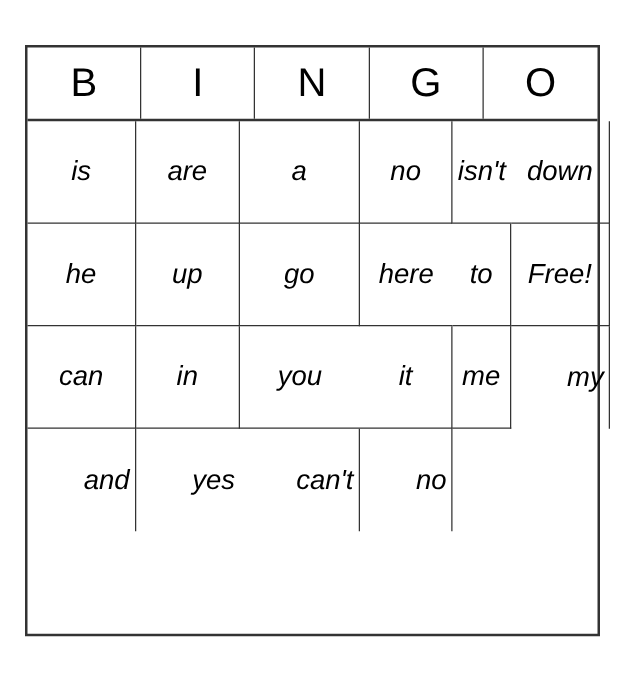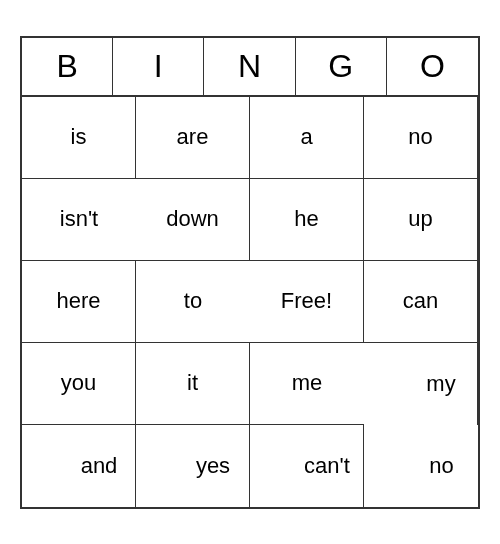--- a/index.html
+++ b/index.html
@@ -37,22 +37,23 @@
       font-weight: normal;
       border-right: 1px solid #333;
     }
 
     .header-cell:last-child {
       border-right: none;
     }
 
     .bingo-grid {
       display: grid;
-      grid-template-columns: repeat(4, 1fr);
+      grid-template-columns: repeat(6, 1fr);
       grid-template-rows: repeat(5, 1fr);
+      font-style: italic;
     }
 
     .bingo-cell {
       text-align: center;
       padding: 14px 4px;
       font-size: 22px;
       border-right: 1px solid #333;
       border-bottom: 1px solid #333;
       display: flex;
       align-items: center;
@@ -82,24 +83,26 @@
     </div>
   <div class="bingo-grid">
   <div class="bingo-cell">is</div>
       <div class="bingo-cell">are</div>
       <div class="bingo-cell">a</div>
       <div class="bingo-cell">no</div>
       <div class="bingo-cell">isn't</div>
       <div class="bingo-cell">down</div>
       <div class="bingo-cell">he</div>
       <div class="bingo-cell">up</div>
+      <div class="bingo-cell">go</div>
       <div class="bingo-cell">here</div>
       <div class="bingo-cell">to</div>
       <div class="bingo-cell">Free!</div>
       <div class="bingo-cell">can</div>
+      <div class="bingo-cell">in</div>
       <div class="bingo-cell">you</div>
       <div class="bingo-cell">it</div>
       <div class="bingo-cell">me</div>
       <div class="bingo-cell">my</div>
       <div class="bingo-cell">and</div>
       <div class="bingo-cell">yes</div>
       <div class="bingo-cell">can't</div>
       <div class="bingo-cell">no</div>
     </div>
 </div>

